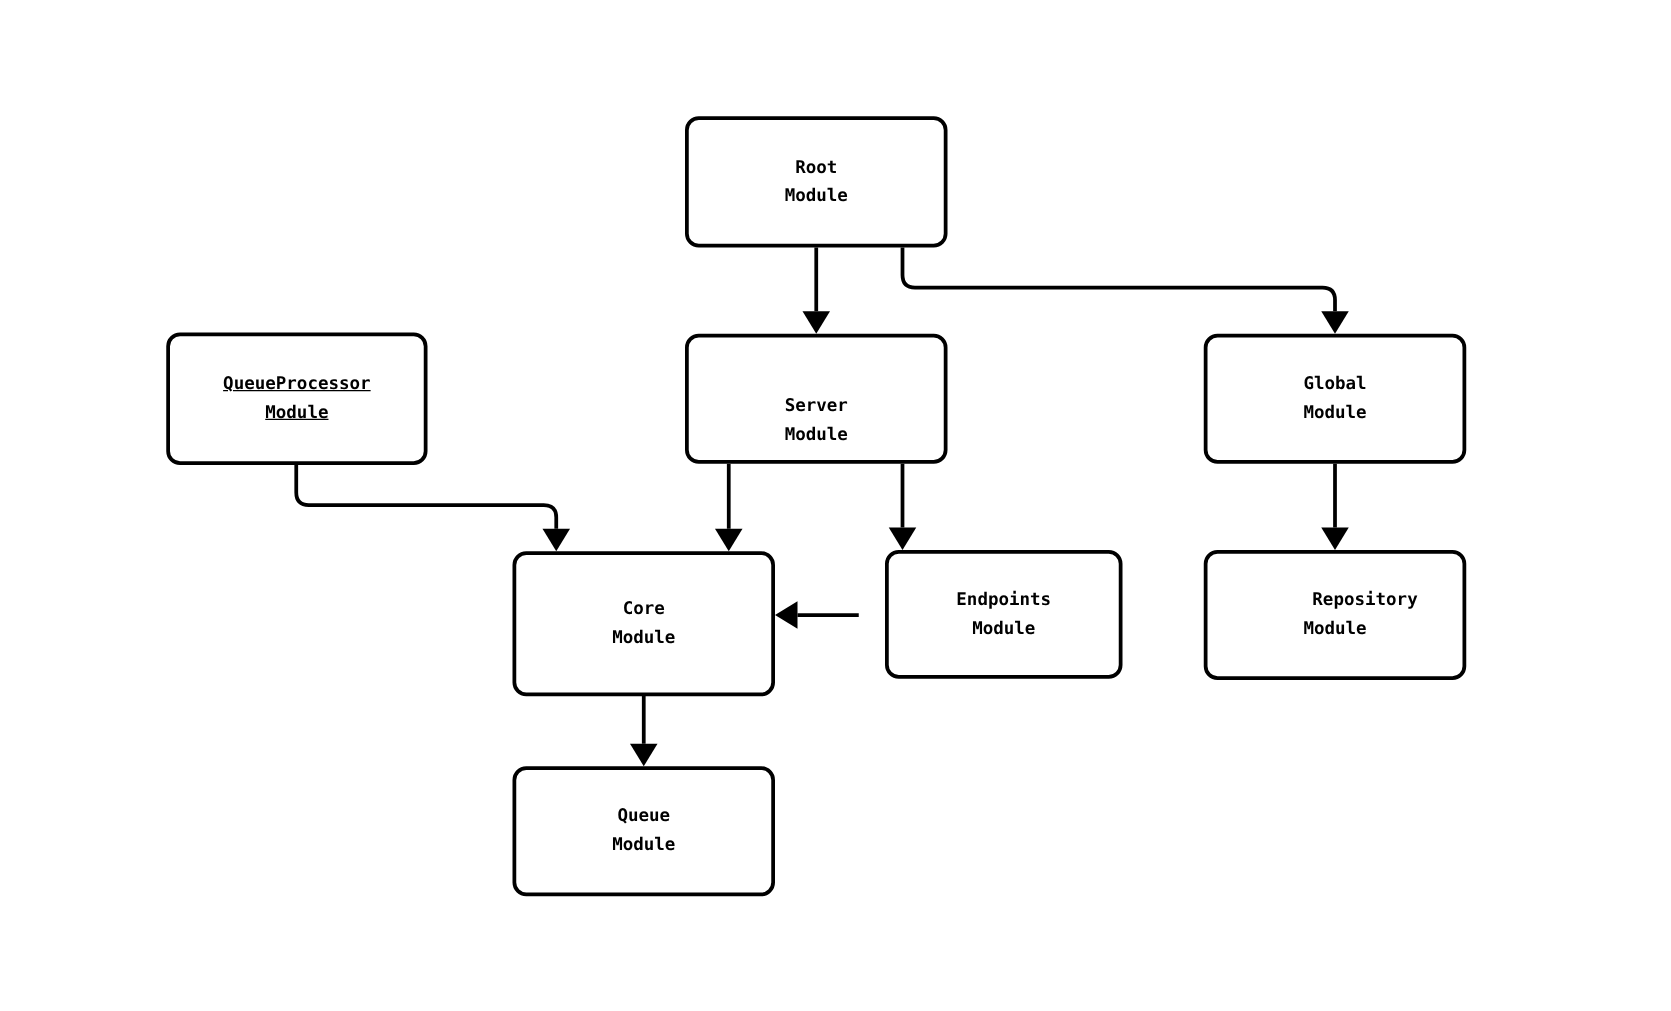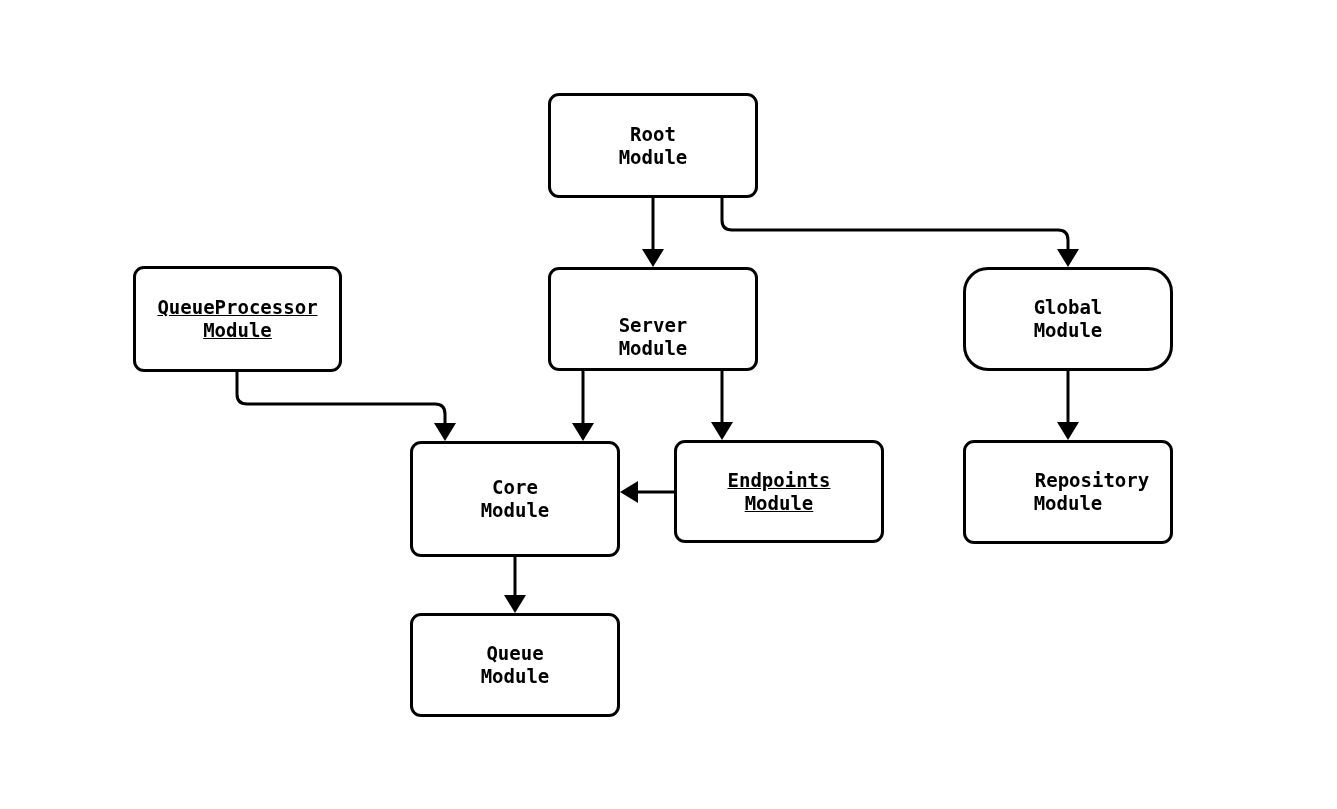--- a/index.html
+++ b/index.html
@@ -29,21 +29,21 @@
     border-radius: 11px;
     background: #ffffff;
     display: flex;
     flex-direction: column;
     align-items: center;
     justify-content: center;
     z-index: 2;
   }
   .node-line {
     font-family: "DejaVu Sans Mono", "Liberation Mono", monospace;
-    font-size: 19px;
+    font-size: 14px;
     line-height: 23px;
     font-weight: 600;
     color: #000000;
     letter-spacing: 0px;
     white-space: pre;
     text-align: left;
   }
 </style>
 </head>
 <body>
@@ -88,29 +88,29 @@
       <div class="node-line" style="color: rgb(0, 0, 0);">Module</div>
     </div>
     <div class="node" style="left: 133px; top: 266px; width: 209px; height: 106px; border-color: rgb(0, 0, 0); text-decoration: underline;">
       <div class="node-line" style="color: rgb(0, 0, 0);">QueueProcessor</div>
       <div class="node-line" style="color: rgb(0, 0, 0);">Module</div>
     </div>
     <div class="node" style="left: 548px; top: 267px; width: 210px; height: 104px; border-color: rgb(0, 0, 0);">
       <div class="node-line" style="color: rgb(0, 0, 0); margin-top: 36px;">Server</div>
       <div class="node-line" style="color: rgb(0, 0, 0);">Module</div>
     </div>
-    <div class="node" style="left: 963px; top: 267px; width: 210px; height: 104px; border-color: rgb(0, 0, 0); border-radius: 25px;">
+    <div class="node" style="left: 963px; top: 267px; width: 210px; height: 104px; border-color: rgb(0, 0, 0);">
       <div class="node-line" style="color: rgb(0, 0, 0);">Global</div>
       <div class="node-line" style="color: rgb(0, 0, 0);">Module</div>
     </div>
     <div class="node" style="left: 410px; top: 441px; width: 210px; height: 116px; border-color: rgb(0, 0, 0);">
       <div class="node-line" style="color: rgb(0, 0, 0);">Core</div>
       <div class="node-line" style="color: rgb(0, 0, 0);">Module</div>
     </div>
-    <div class="node" style="left: 674px; top: 440px; width: 210px; height: 103px; border-color: rgb(0, 0, 0); text-decoration: underline;">
+    <div class="node" style="left: 708px; top: 440px; width: 190px; height: 103px; border-color: rgb(0, 0, 0);">
       <div class="node-line" style="color: rgb(0, 0, 0);">Endpoints</div>
       <div class="node-line" style="color: rgb(0, 0, 0);">Module</div>
     </div>
     <div class="node" style="left: 963px; top: 440px; width: 210px; height: 104px; border-color: rgb(0, 0, 0);">
       <div class="node-line" style="color: rgb(0, 0, 0); margin-left: 48px;">Repository</div>
       <div class="node-line" style="color: rgb(0, 0, 0);">Module</div>
     </div>
     <div class="node" style="left: 410px; top: 613px; width: 210px; height: 104px; border-color: rgb(0, 0, 0);">
       <div class="node-line" style="color: rgb(0, 0, 0);">Queue</div>
       <div class="node-line" style="color: rgb(0, 0, 0);">Module</div>

